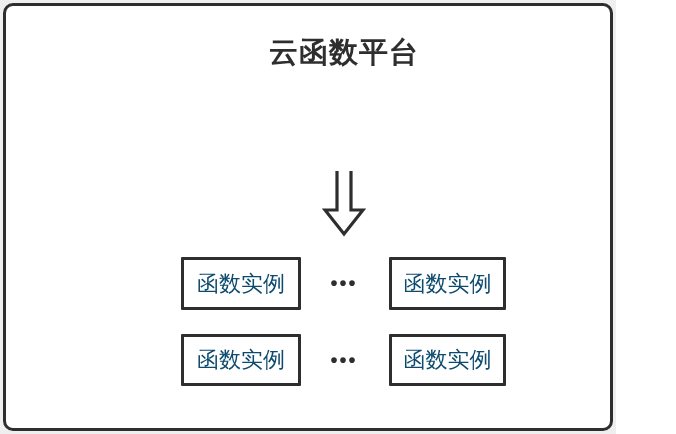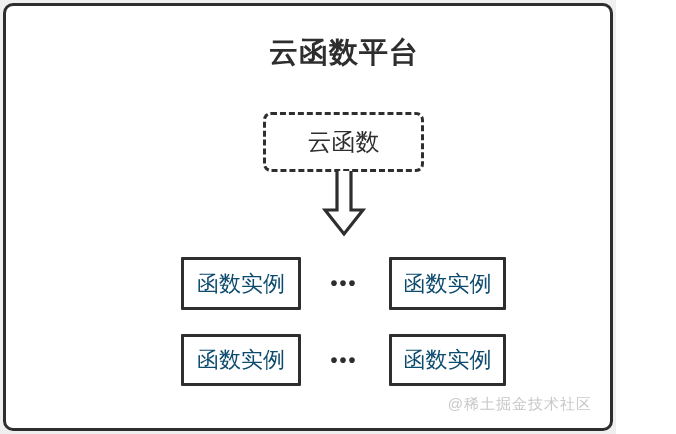--- a/index.html
+++ b/index.html
@@ -98,23 +98,20 @@
   }
 </style>
 </head>
 <body>
 
 <div class="canvas">
   <div class="frame">
 
     <div class="title">云函数平台</div>
 
-    <div class="dashed-box">
-      <span>云函数</span>
-    </div>
 
     <svg class="arrow-svg" viewBox="0 0 44 66" xmlns="http://www.w3.org/2000/svg">
       <path d="M15 0 L15 39 L3 39 L22 63 L41 39 L29 39 L29 0" fill="#ffffff" stroke="#2e2e2e" stroke-width="3.2" stroke-linejoin="miter"></path>
     </svg>
 
     <div class="instance-box box-r1-left">
       <span>函数实例</span>
     </div>
 
     <div class="dots dots-r1">•••</div>
@@ -126,16 +123,15 @@
     <div class="instance-box box-r2-left">
       <span>函数实例</span>
     </div>
 
     <div class="dots dots-r2">•••</div>
 
     <div class="instance-box box-r2-right">
       <span>函数实例</span>
     </div>
 
-    <div class="watermark">@稀土掘金技术社区</div>
 
   </div>
 </div>
 
 </body></html>

